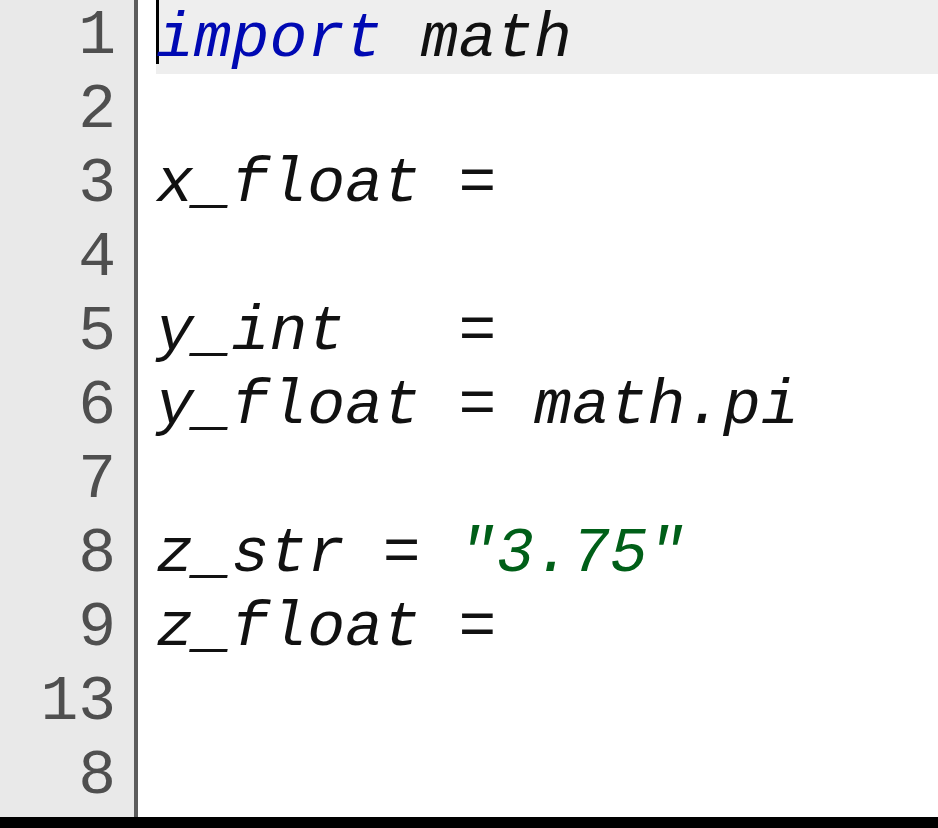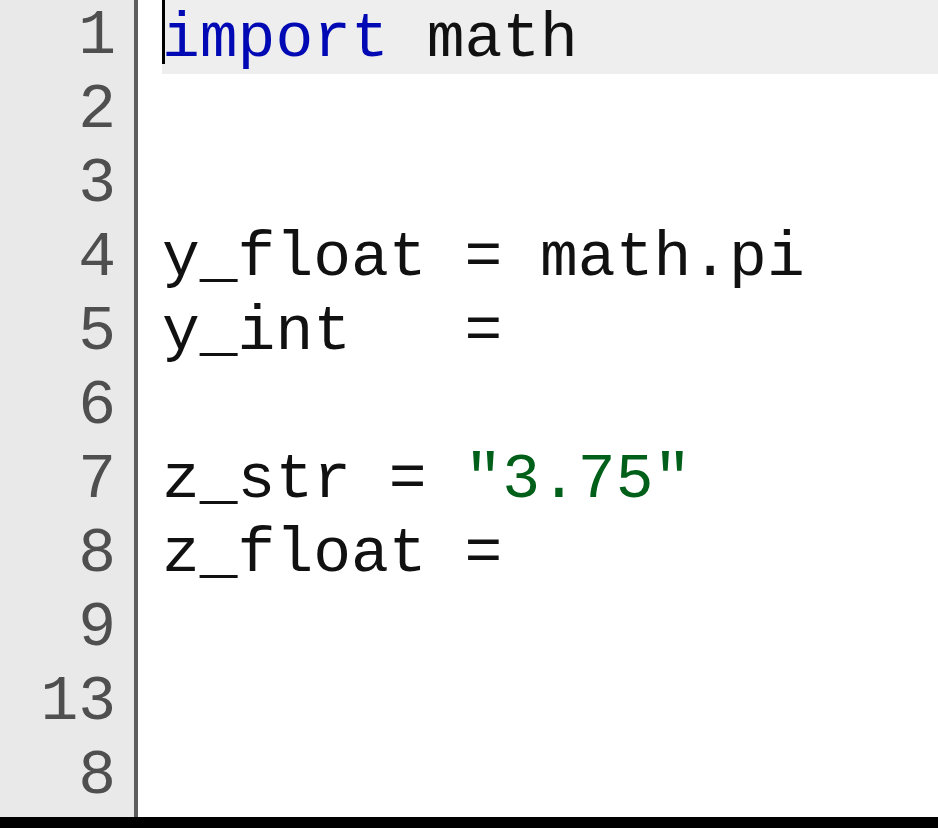--- a/index.html
+++ b/index.html
@@ -28,21 +28,22 @@
     }
     .gutter .ln {
       height: 74px;
       padding-right: 18px;
       text-align: right;
     }
     .code {
       flex: 1;
       display: flex;
       flex-direction: column;
-      padding-left: 24px;
+      padding-left: 18px;
+      font-style: italic;
     }
     .code .line {
       height: 74px;
       white-space: pre;
       color: #111111;
     }
     .code .line.current {
       background: #eeeeee;
     }
     .tok-keyword { color: #0009b3; }
@@ -79,22 +80,23 @@
       <div class="ln">6</div>
       <div class="ln">7</div>
       <div class="ln">8</div>
       <div class="ln">9</div>
       <div class="ln">13</div>
       <div class="ln">8</div>
     </div>
   <div class="code">
       <div class="line current"><span class="cursor"></span><span class="tok-keyword">import</span><span class="tok-default"> math</span></div>
       <div class="line"></div>
+      <div class="line"><span class="tok-default">x_float = </span></div>
       <div class="line"></div>
+      <div class="line"><span class="tok-default">y_int   = </span></div>
       <div class="line"><span class="tok-default">y_float = math.pi</span></div>
-      <div class="line"><span class="tok-default">y_int   = </span></div>
       <div class="line"></div>
       <div class="line"><span class="tok-default">z_str = </span><span class="tok-string">"3.75"</span></div>
       <div class="line"><span class="tok-default">z_float =</span></div>
       <div class="line"></div>
     </div>
 </div>
 <div class="bottom-bar"></div>
 
 </body></html>

